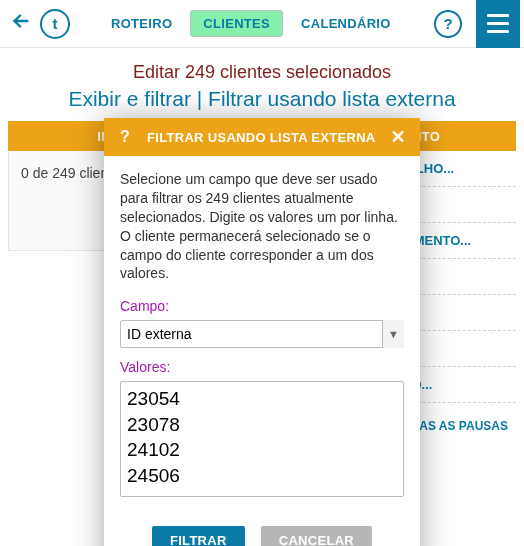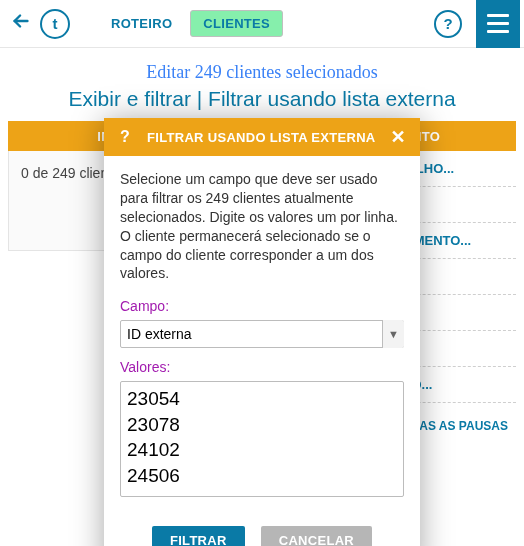--- a/index.html
+++ b/index.html
@@ -40,21 +40,21 @@
     width:28px;height:28px;border-radius:50%;border:2px solid #0a7aa6;color:#0a7aa6;
     display:flex;align-items:center;justify-content:center;font-weight:700;cursor:pointer;font-size:15px;
   }
   .hamburger {
     width:44px;height:48px;background:#0a7aa6;display:flex;flex-direction:column;align-items:center;justify-content:center;gap:5px;cursor:pointer;margin-left:8px;
   }
   .hamburger span { display:block;width:22px;height:3px;background:#fff;border-radius:1px; }
 
   
   .subhead { text-align:center; padding: 14px 0 10px; }
-  .subhead-title { color:#3b82f6; font-size:18px;font-family:Liberation Serif, serif; }
+  .subhead-title { color:#7f1d1d; font-size:18px; }
   .subhead-links { margin-top:4px; font-size:21px; color:#0a7aa6; }
   .subhead-links .link { color:#0a7aa6; cursor:pointer; }
   .subhead-links .sep { color:#0a7aa6; }
 
   
   .cols { display:flex; gap:10px; padding: 0 8px; }
   .col { flex:1; min-width:0; }
   .band {
     background:#eda317; color:#fff; font-weight:700; font-size:13px; letter-spacing:.3px;
     height:30px; display:flex; align-items:center; justify-content:center;
@@ -115,20 +115,21 @@
         <path d="M19 12H5"></path>
         <path d="M11 18l-6-6 6-6"></path>
       </svg>
   </div>
   <div class="logo">
     <span>t</span>
   </div>
   <div class="tabs">
     <div class="tab">ROTEIRO</div>
     <div class="tab active">CLIENTES</div>
+    <div class="tab">CALENDÁRIO</div>
   </div>
   <div class="spacer"></div>
   <div class="help-btn">
     <span>?</span>
   </div>
   <div class="hamburger">
     <span></span>
     <span></span>
     <span></span>
   </div>

